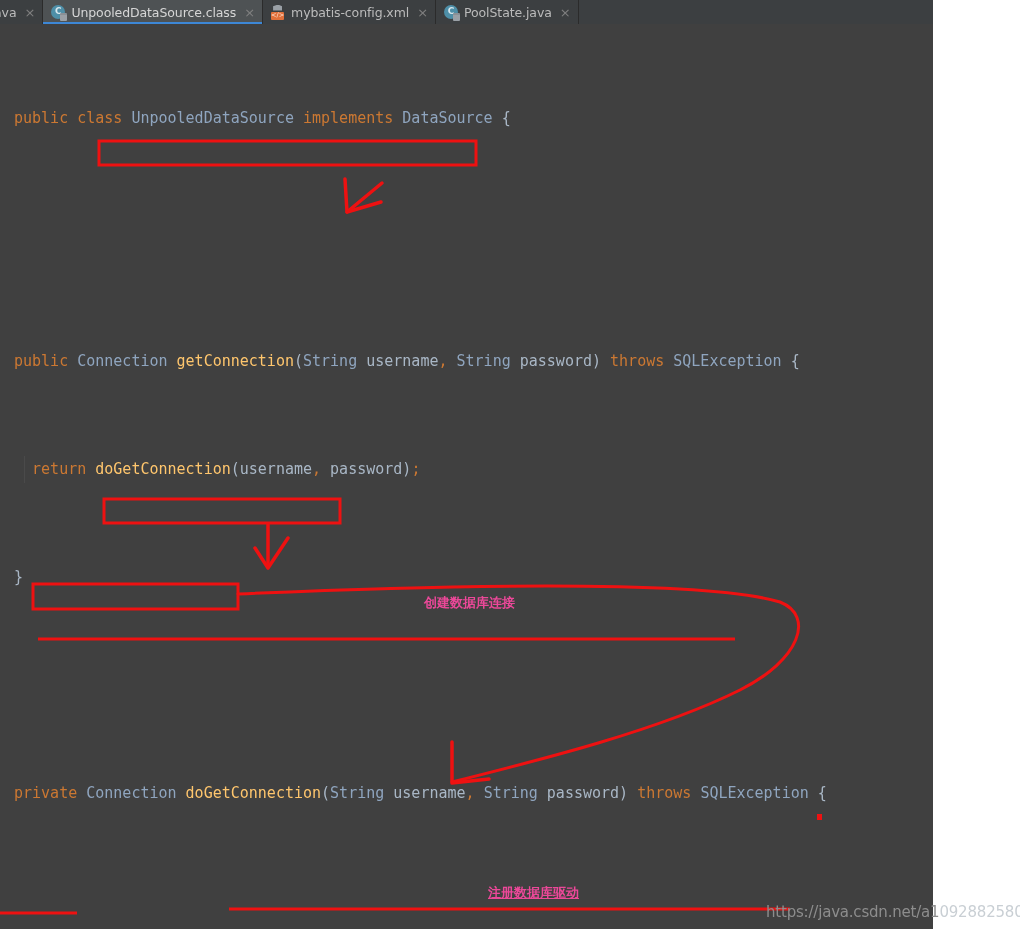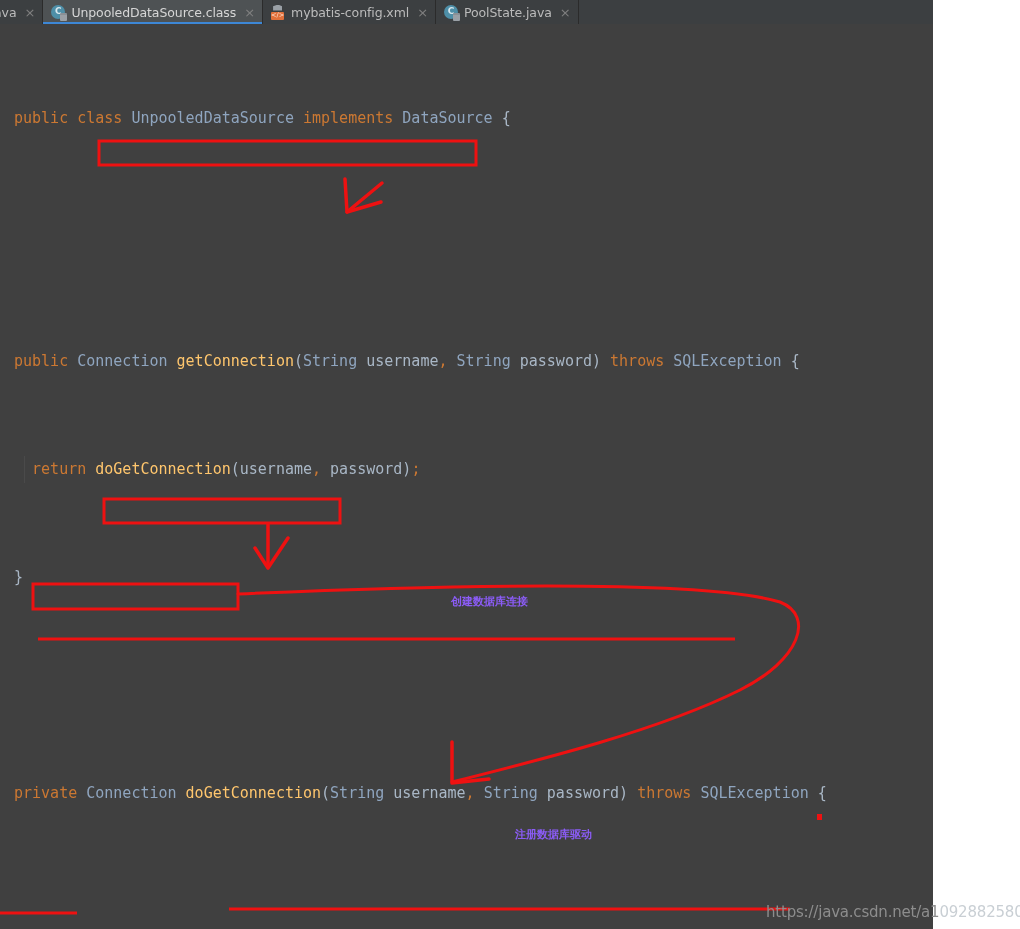--- a/index.html
+++ b/index.html
@@ -131,26 +131,25 @@
   .sem  { color: #cc7832; }
 
   
   #overlay {
     position: absolute; left: 0; top: 0;
     width: 1020px; height: 929px;
     pointer-events: none;
   }
   .cn-note {
     position: absolute;
-    color: #8b5cf6;
-    font-family: "DejaVu Sans", sans-serif;
-    font-size: 11px;
+    color: #ec4899;
+    font-family: "DejaVu Sans", sans-serif;
+    font-size: 13px;
     font-weight: bold;
     white-space: nowrap;
-    margin-left: 27px;
   }
 
   
   #wm {
     position: absolute;
     left: 766px; top: 903px;
     font-family: "DejaVu Sans", sans-serif;
     font-size: 15px;
     color: #8d8d8d;
     white-space: nowrap;
@@ -297,19 +296,19 @@
     <line x1="38" y1="639" x2="735" y2="639" stroke="#ee1111" stroke-width="3"></line>
 
     <line x1="229" y1="909" x2="790" y2="909" stroke="#ee1111" stroke-width="3"></line>
     <line x1="0" y1="913" x2="77" y2="913" stroke="#ee1111" stroke-width="3"></line>
 
     <rect x="817" y="814" width="5" height="6" fill="#ee1111"></rect>
   </svg>
 
   <div class="cn-note" style="left:424px; top:594px;">创建数据库连接</div>
 
-  <div class="cn-note" style="left:488px; top:827px;">注册数据库驱动</div>
+  <div class="cn-note" style="left:488px; top:884px;text-decoration:underline;">注册数据库驱动</div>
 
   <div id="wm">
     <span>https://java.csdn.net/a1</span><span class="faint">092882580</span>
   </div>
 
 </div>
 
 </body></html>

